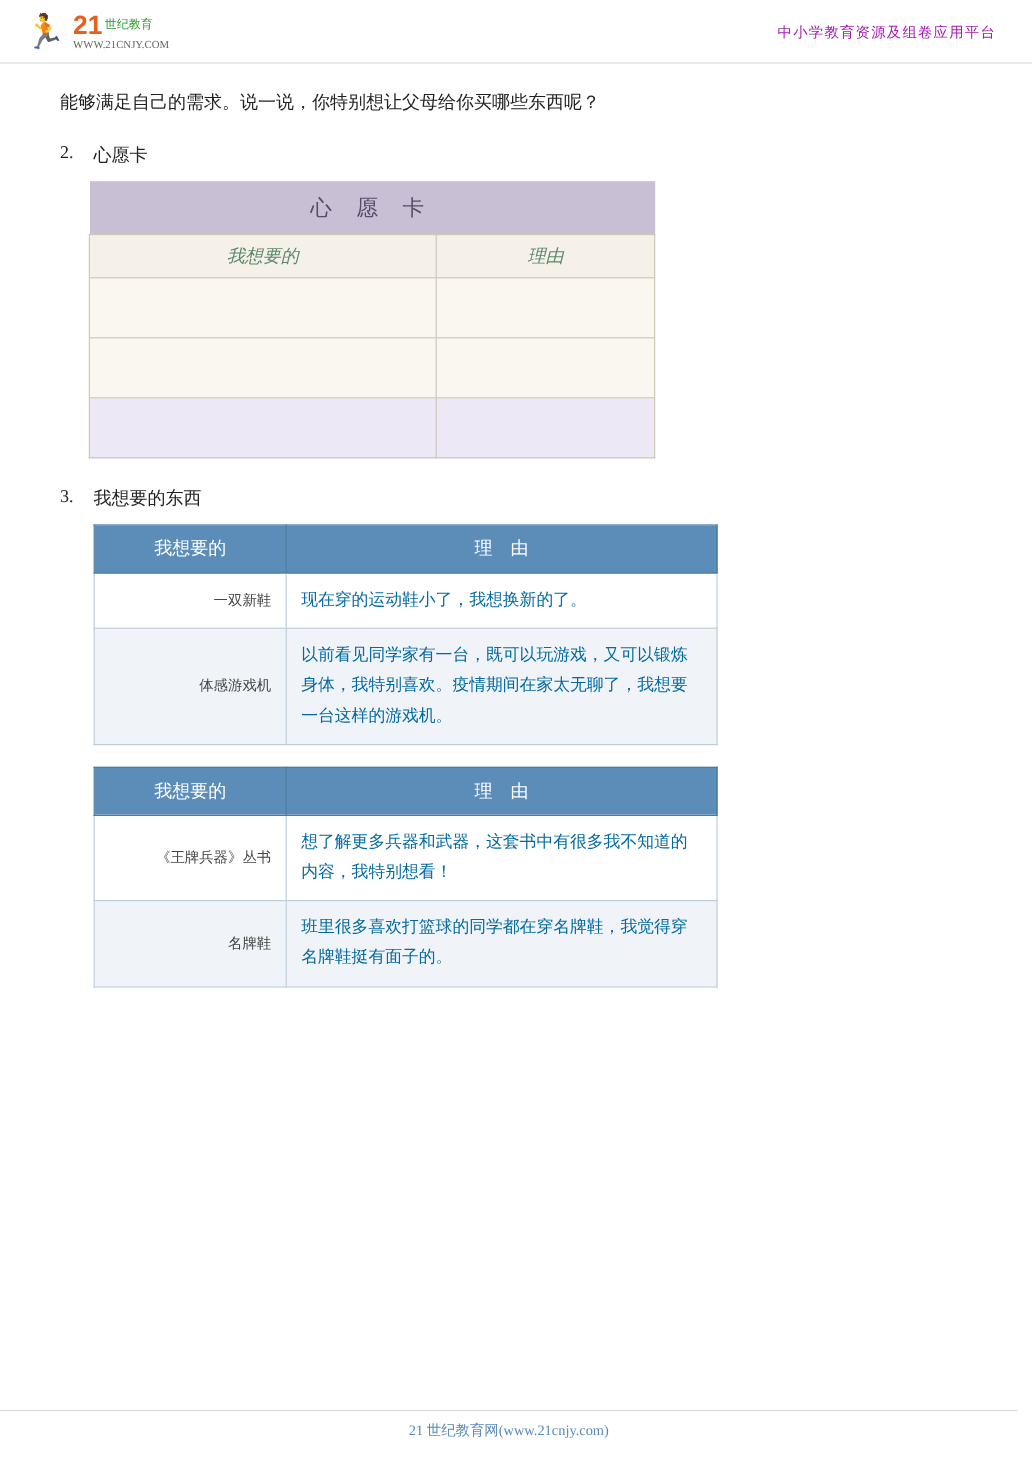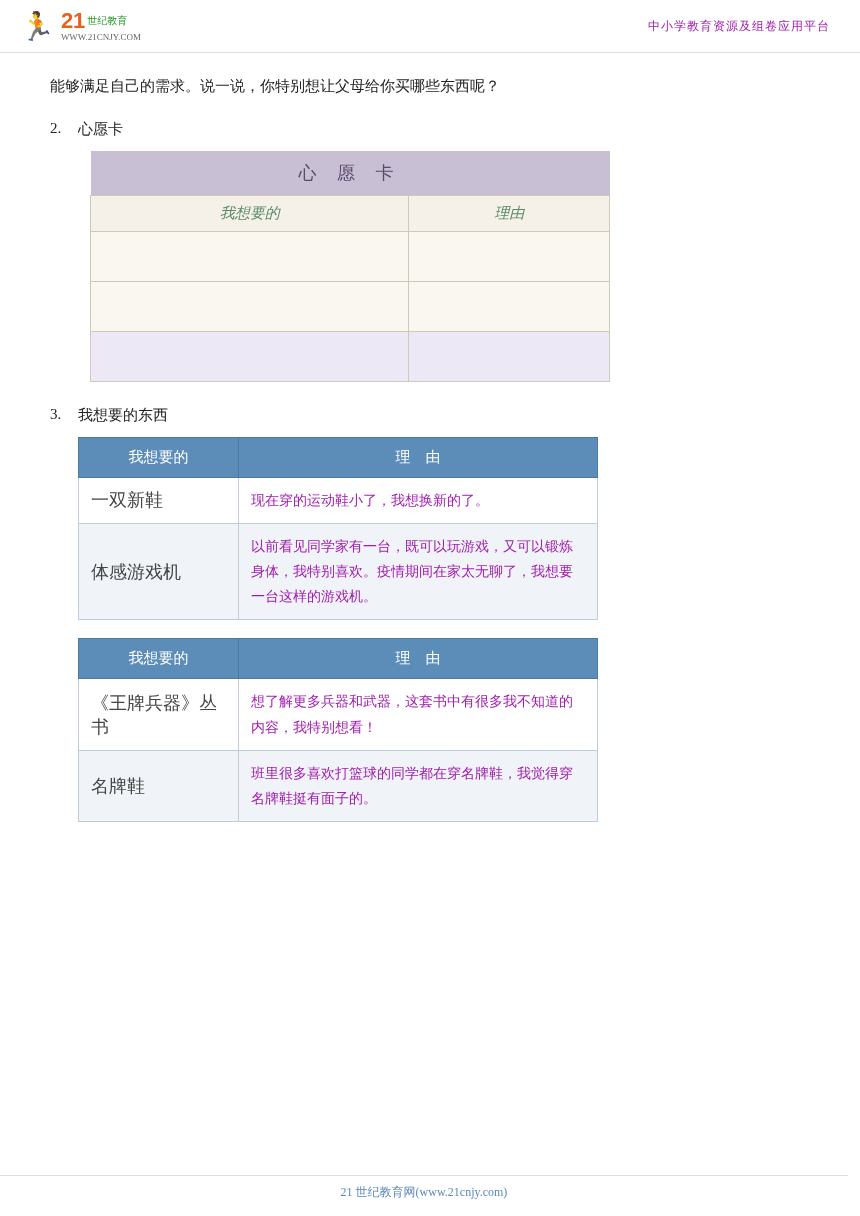--- a/index.html
+++ b/index.html
@@ -50,23 +50,23 @@
       margin-bottom: 12px;
       display: flex;
       gap: 8px;
     }
     .section-num {
       min-width: 20px;
     }
 
     
     .wish-card-table {
-      width: 520px;
+      width: 472px;
       border-collapse: collapse;
-      margin-left: 40px;
+      margin-left: 24px;
       margin-bottom: 24px;
     }
 
     .wish-card-title-row td {
       background: #c9bfd4;
       text-align: center;
       font-size: 18px;
       color: #5a4a6b;
       padding: 10px 0;
       letter-spacing: 8px;
@@ -113,29 +113,29 @@
     }
 
     .s3-body-row td {
       background: #fff;
       border: 1px solid #c0ccd8;
       padding: 10px 12px;
       vertical-align: middle;
     }
 
     .s3-body-row td:first-child {
-      text-align: left;
+      text-align: right;
       width: 160px;
-      font-size: 18px;
+      font-size: 12px;
       color: #444;
     }
 
     .s3-body-row td:last-child {
       font-size: 14px;
-      color: #a21caf;
+      color: #0369a1;
       line-height: 1.8;
     }
 
     .s3-body-row.alt td {
       background: #f0f4f8;
     }
 
     
     .footer {
       position: absolute;

